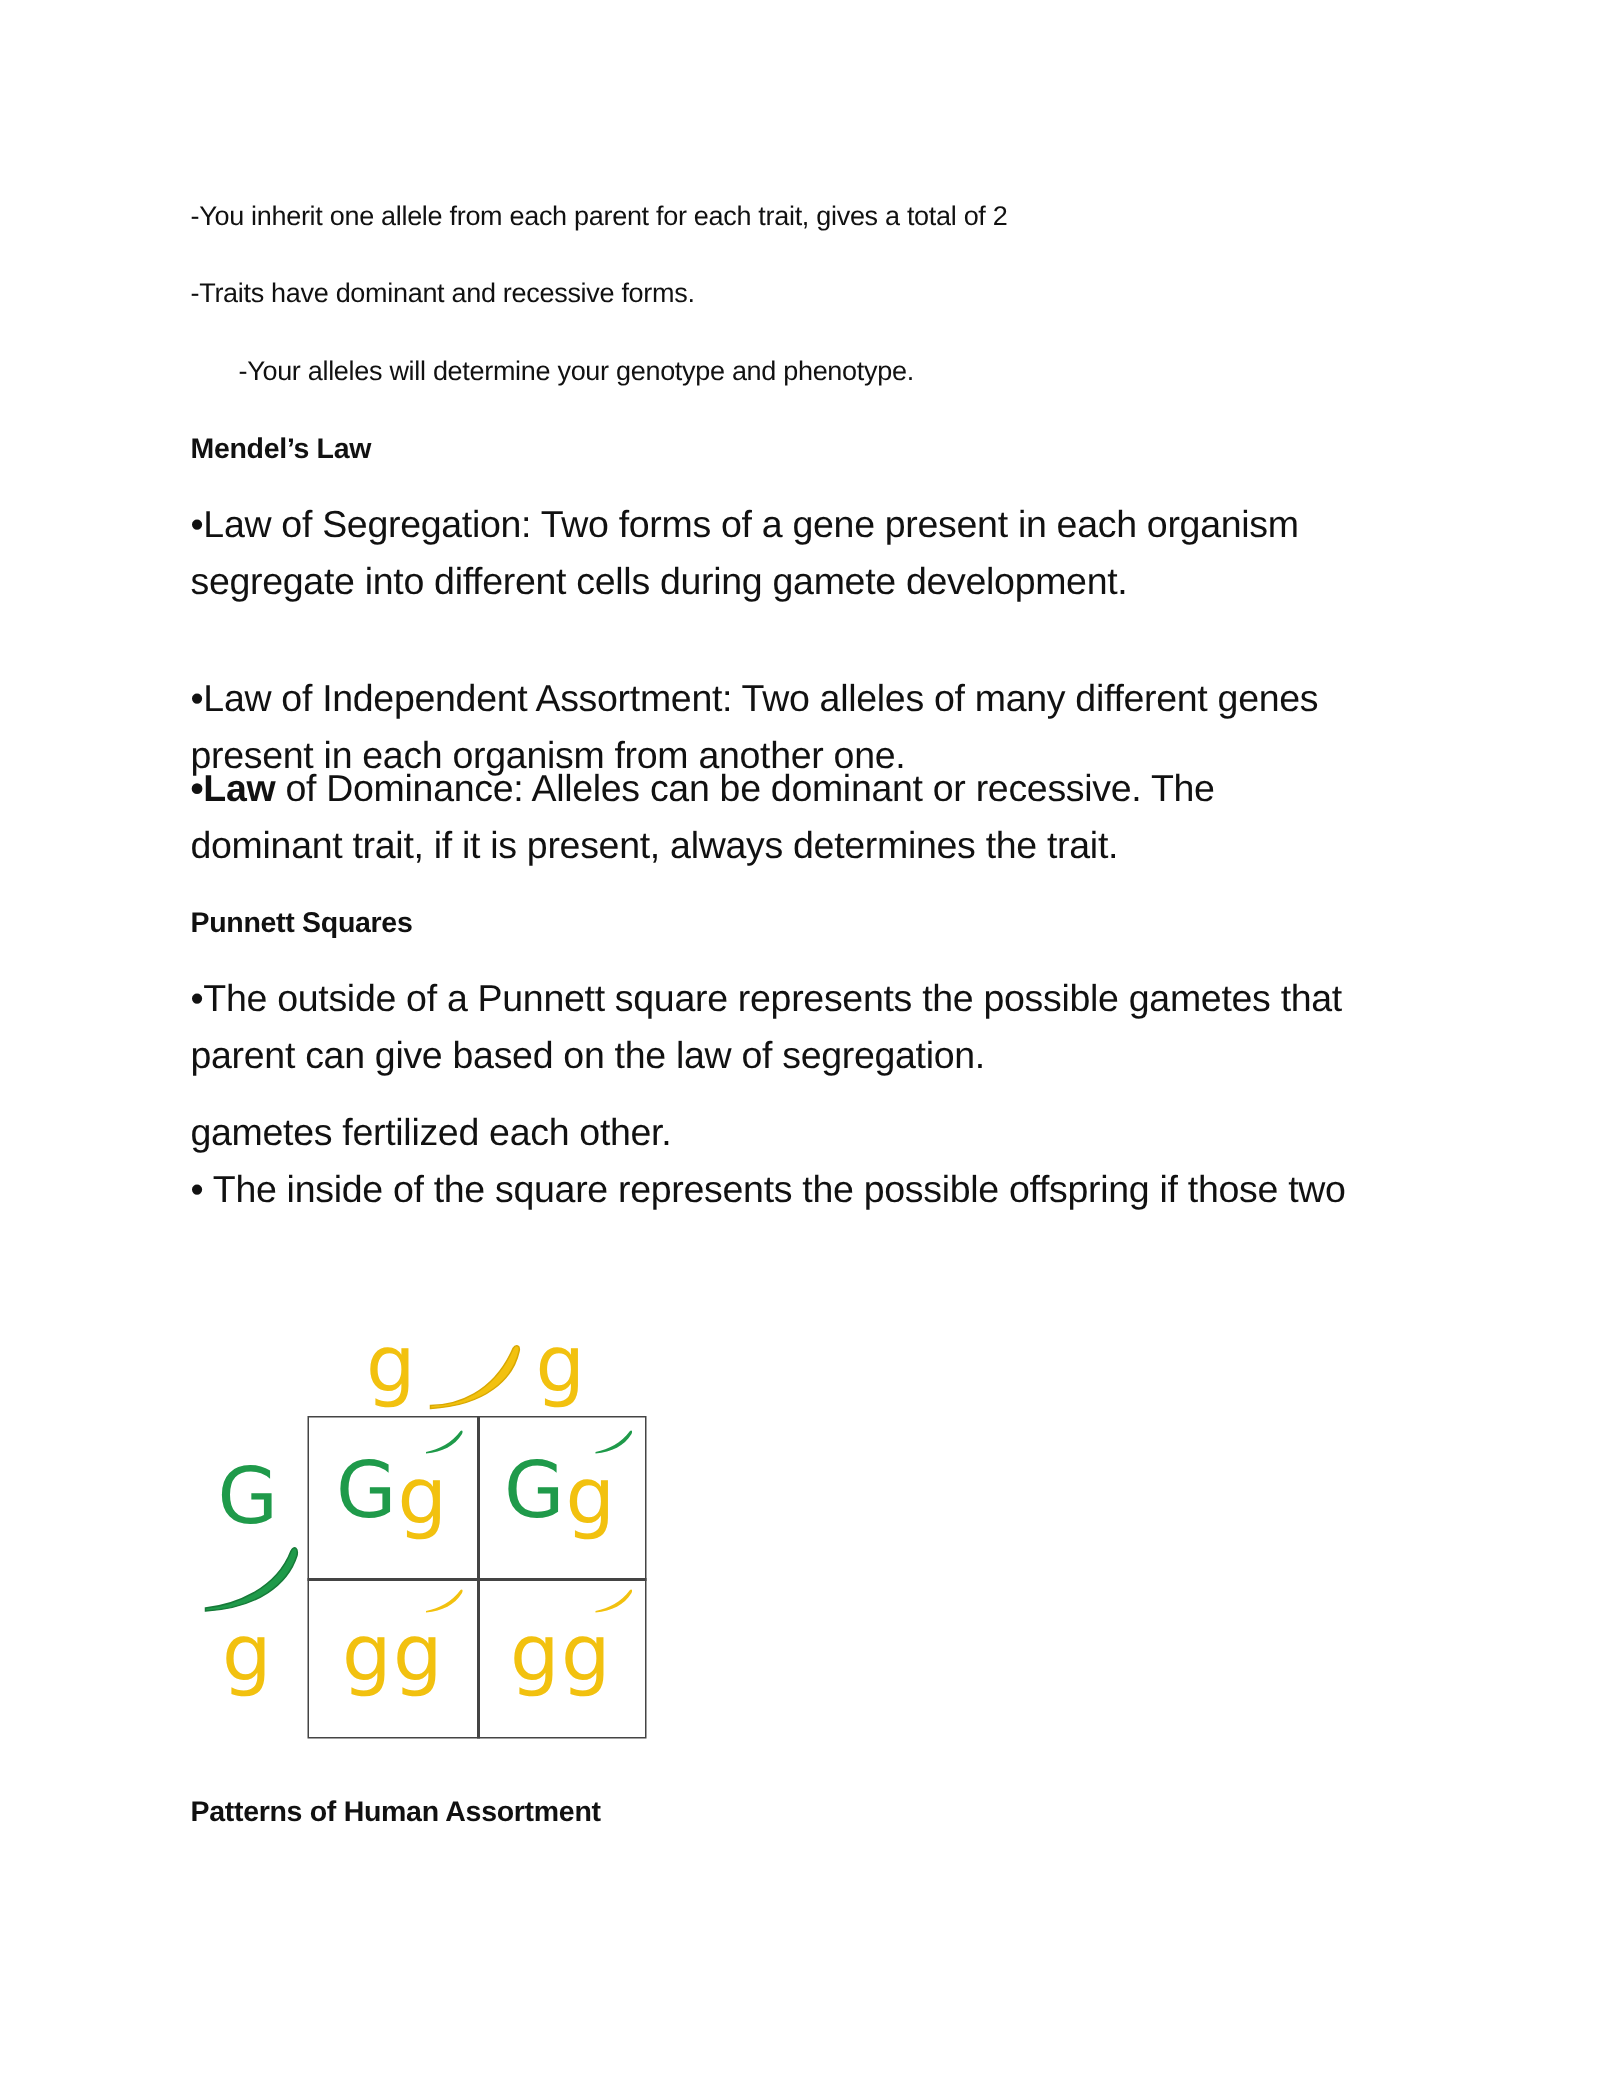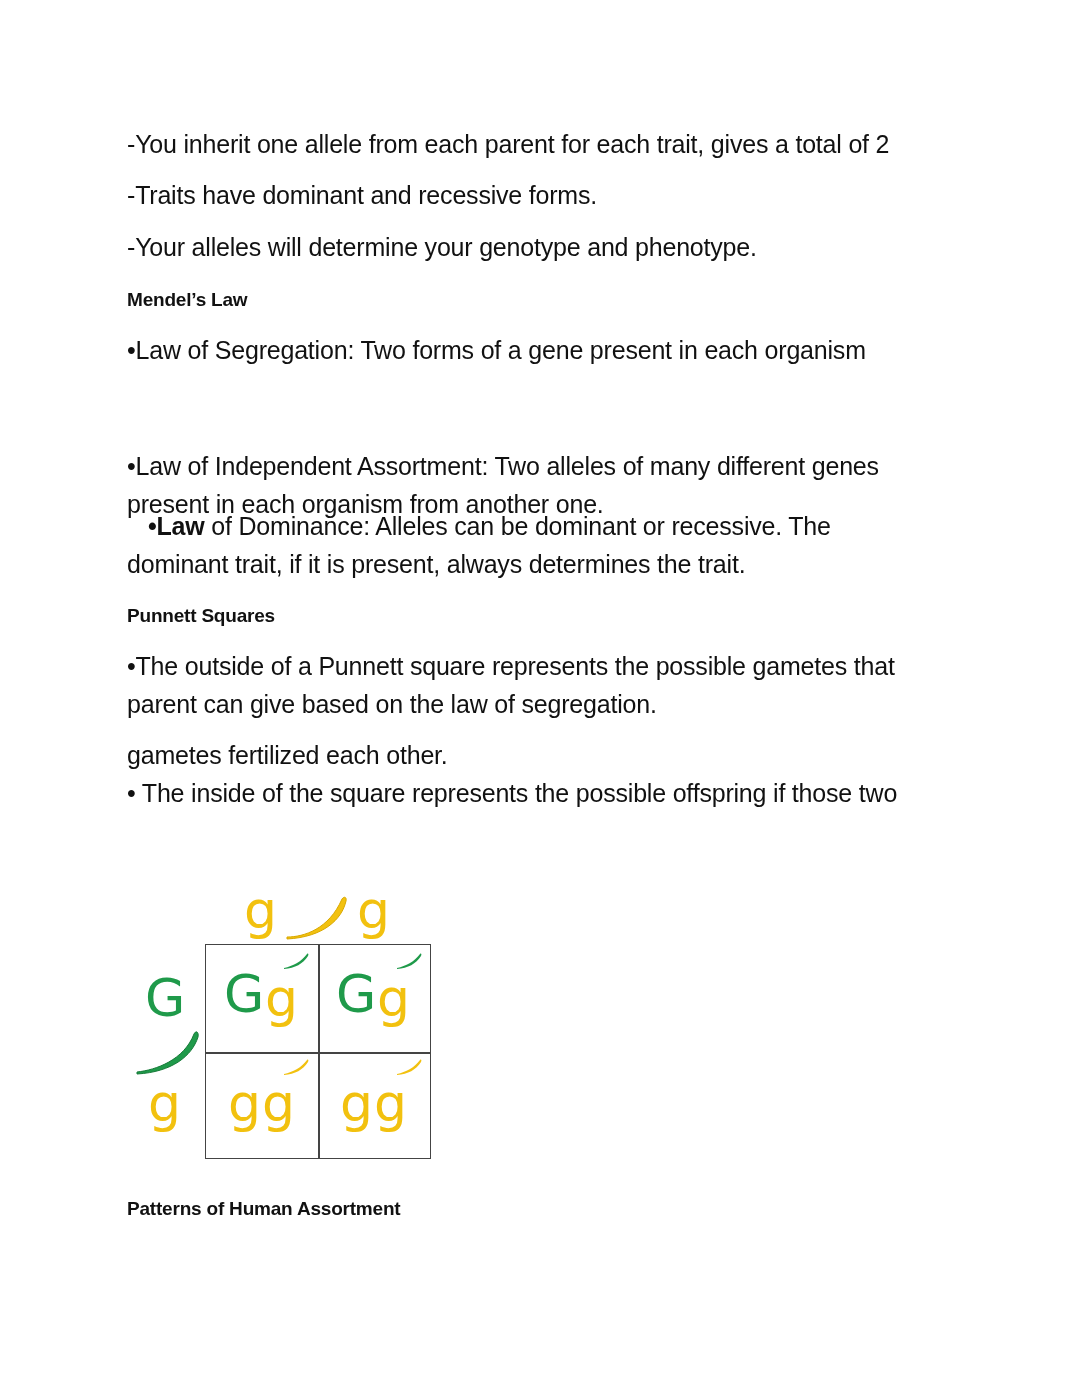--- a/index.html
+++ b/index.html
@@ -1,41 +1,42 @@
 <!DOCTYPE html>
 <html><head>
 <meta charset="utf-8">
 <style>
   html, body { margin: 0; padding: 0; background: #ffffff; }
   body { width: 1080px; height: 1397px; position: relative; overflow: hidden;
          font-family: "Liberation Sans", "DejaVu Sans", sans-serif; color: #111; }
-  .line { position: absolute; left: 127px; font-size: 25px; line-height: 37px; white-space: nowrap; letter-spacing: -0.2px; }
+  .line { position: absolute; left: 127px; font-size: 18px; line-height: 37px; white-space: nowrap; letter-spacing: -0.2px; }
   .para { position: absolute; left: 127px; font-size: 25px; line-height: 37.5px; width: 840px; letter-spacing: -0.2px; }
   .heading { position: absolute; left: 127px; font-size: 19px; font-weight: bold; line-height: 37px; white-space: nowrap; letter-spacing: -0.2px; }
-  b { font-weight: bold; margin-left: 21px; }
+  b { font-weight: bold; }
   .grid { position: absolute; left: 205px; top: 944px; width: 226px; height: 215px;
           border: 1.5px solid #444; box-sizing: border-box; }
   .vline { position: absolute; left: 318px; top: 944px; width: 1.5px; height: 215px; background: #444; }
   .hline { position: absolute; left: 205px; top: 1052px; width: 226px; height: 1.5px; background: #444; }
   .allele { position: absolute; font-family: "DejaVu Sans", sans-serif; font-size: 52px; line-height: 52px; }
   .green { color: #1f9a4a; }
   .yellow { color: #f2c10f; }
   .pod { position: absolute; }
 </style>
 </head>
 <body>
 
 <div class="line" style="top:126px;">-You inherit one allele from each parent for each trait, gives a total of 2</div>
 <div class="line" style="top:177px;">-Traits have dominant and recessive forms.</div>
-<div class="line" style="top:229px;">-Your alleles will determine your genotype and phenotype.</div>
+<div class="line" style="top:229px;margin-left:32px;">-Your alleles will determine your genotype and phenotype.</div>
 
 <div class="heading" style="top:281px;">Mendel’s Law</div>
 
 <div class="para" style="top:332px;">
   <div>•Law of Segregation: Two forms of a gene present in each organism</div>
+  <div>segregate into different cells during gamete development.</div>
 </div>
 
 <div class="para" style="top:420px;margin-top:28px;">
   <div>•Law of Independent Assortment: Two alleles of many different genes</div>
   <div>present in each organism from another one.</div>
 </div>
 
 <div class="para" style="top:508px;">
   <div><b>•Law</b><span> of Dominance: Alleles can be dominant or recessive. The</span></div>
   <div>dominant trait, if it is present, always determines the trait.</div>

